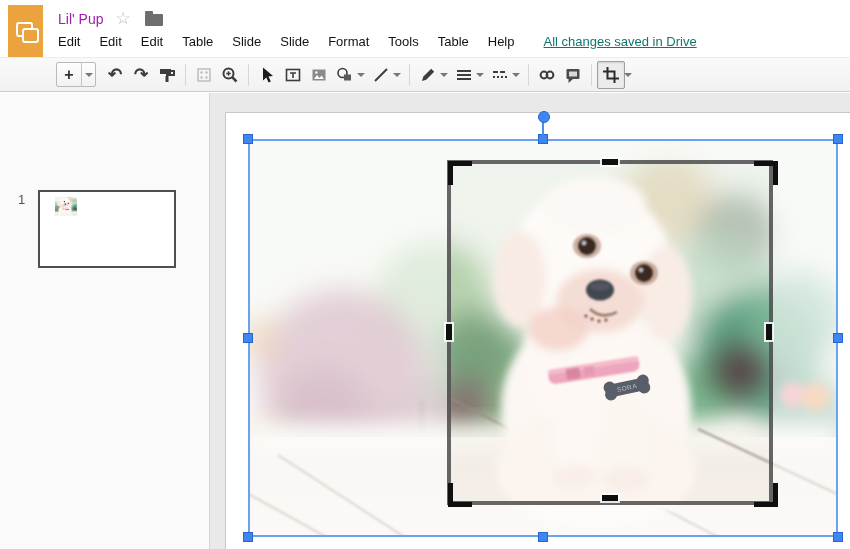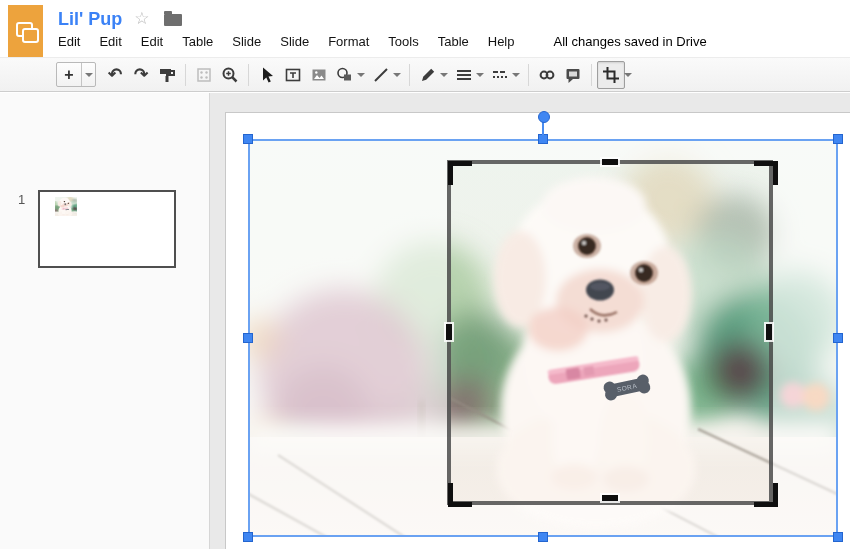--- a/index.html
+++ b/index.html
@@ -7,27 +7,27 @@
     width:850px;height:549px;position:relative;overflow:hidden;
     font-family:"Liberation Sans", sans-serif;background:#fff;
     -webkit-font-smoothing:antialiased;
   }
   
   .header{position:absolute;left:0;top:0;width:850px;height:57px;background:#fff;z-index:30;}
   .logo{position:absolute;left:8px;top:5px;width:35px;height:52px;background:#eda33d;}
   .logo .sq-back{position:absolute;left:8px;top:17px;width:13px;height:11px;border:2px solid #fff;border-radius:3px;}
   .logo .sq-front{position:absolute;left:14px;top:23px;width:13px;height:11px;border:2px solid #fff;border-radius:3px;background:#eda33d;}
   .title-row{position:absolute;left:58px;top:8px;height:22px;display:flex;align-items:center;}
-  .doc-title{font-size:18px;color:#3b82f6;font-weight:bold;}
+  .doc-title{font-size:14px;color:#a21caf;}
   .star{font-size:17px;color:#b9b9b9;margin-left:12px;line-height:18px;cursor:pointer;}
   .folder{position:relative;width:18px;height:12px;background:#6e6e6e;border-radius:1px;margin-left:14px;margin-top:2px;cursor:pointer;}
   .folder:before{content:"";position:absolute;left:0;top:-3px;width:8px;height:3px;background:#6e6e6e;border-radius:1px 1px 0 0;}
   .menubar{position:absolute;left:58px;top:34px;display:flex;align-items:center;font-size:13px;color:#131313;}
   .menu-item{margin-right:19px;cursor:pointer;}
-  .save-status{color:#000000;margin-left:20px;cursor:pointer;}
+  .save-status{color:#0f766e;margin-left:10px;cursor:pointer;text-decoration:underline;}
   
   .toolbar{position:absolute;left:0;top:57px;width:850px;height:35px;z-index:30;
     background:linear-gradient(#fafafa,#f1f1f1);border-bottom:1px solid #cdcdcd;border-top:1px solid #ececec;
     display:flex;align-items:center;padding-left:56px;box-sizing:border-box;}
   .tb-btn{width:26px;height:26px;display:flex;align-items:center;justify-content:center;cursor:pointer;border-radius:2px;flex:none;}
   .tb-group{display:flex;align-items:center;flex:none;}
   .sep{width:1px;height:22px;background:#d7d7d7;margin:0 5px;flex:none;}
   .caret{width:0;height:0;border-left:4px solid transparent;border-right:4px solid transparent;border-top:4px solid #777;margin:0 3px 0 -1px;cursor:pointer;flex:none;}
   .glyph-ic{font-size:17px;font-weight:bold;color:#3c3c3c;line-height:1;}
   .newslide{display:flex;align-items:stretch;height:23px;border:1px solid #b9b9b9;border-radius:2px;background:linear-gradient(#fdfdfd,#f2f2f2);overflow:hidden;margin-right:6px;flex:none;}

